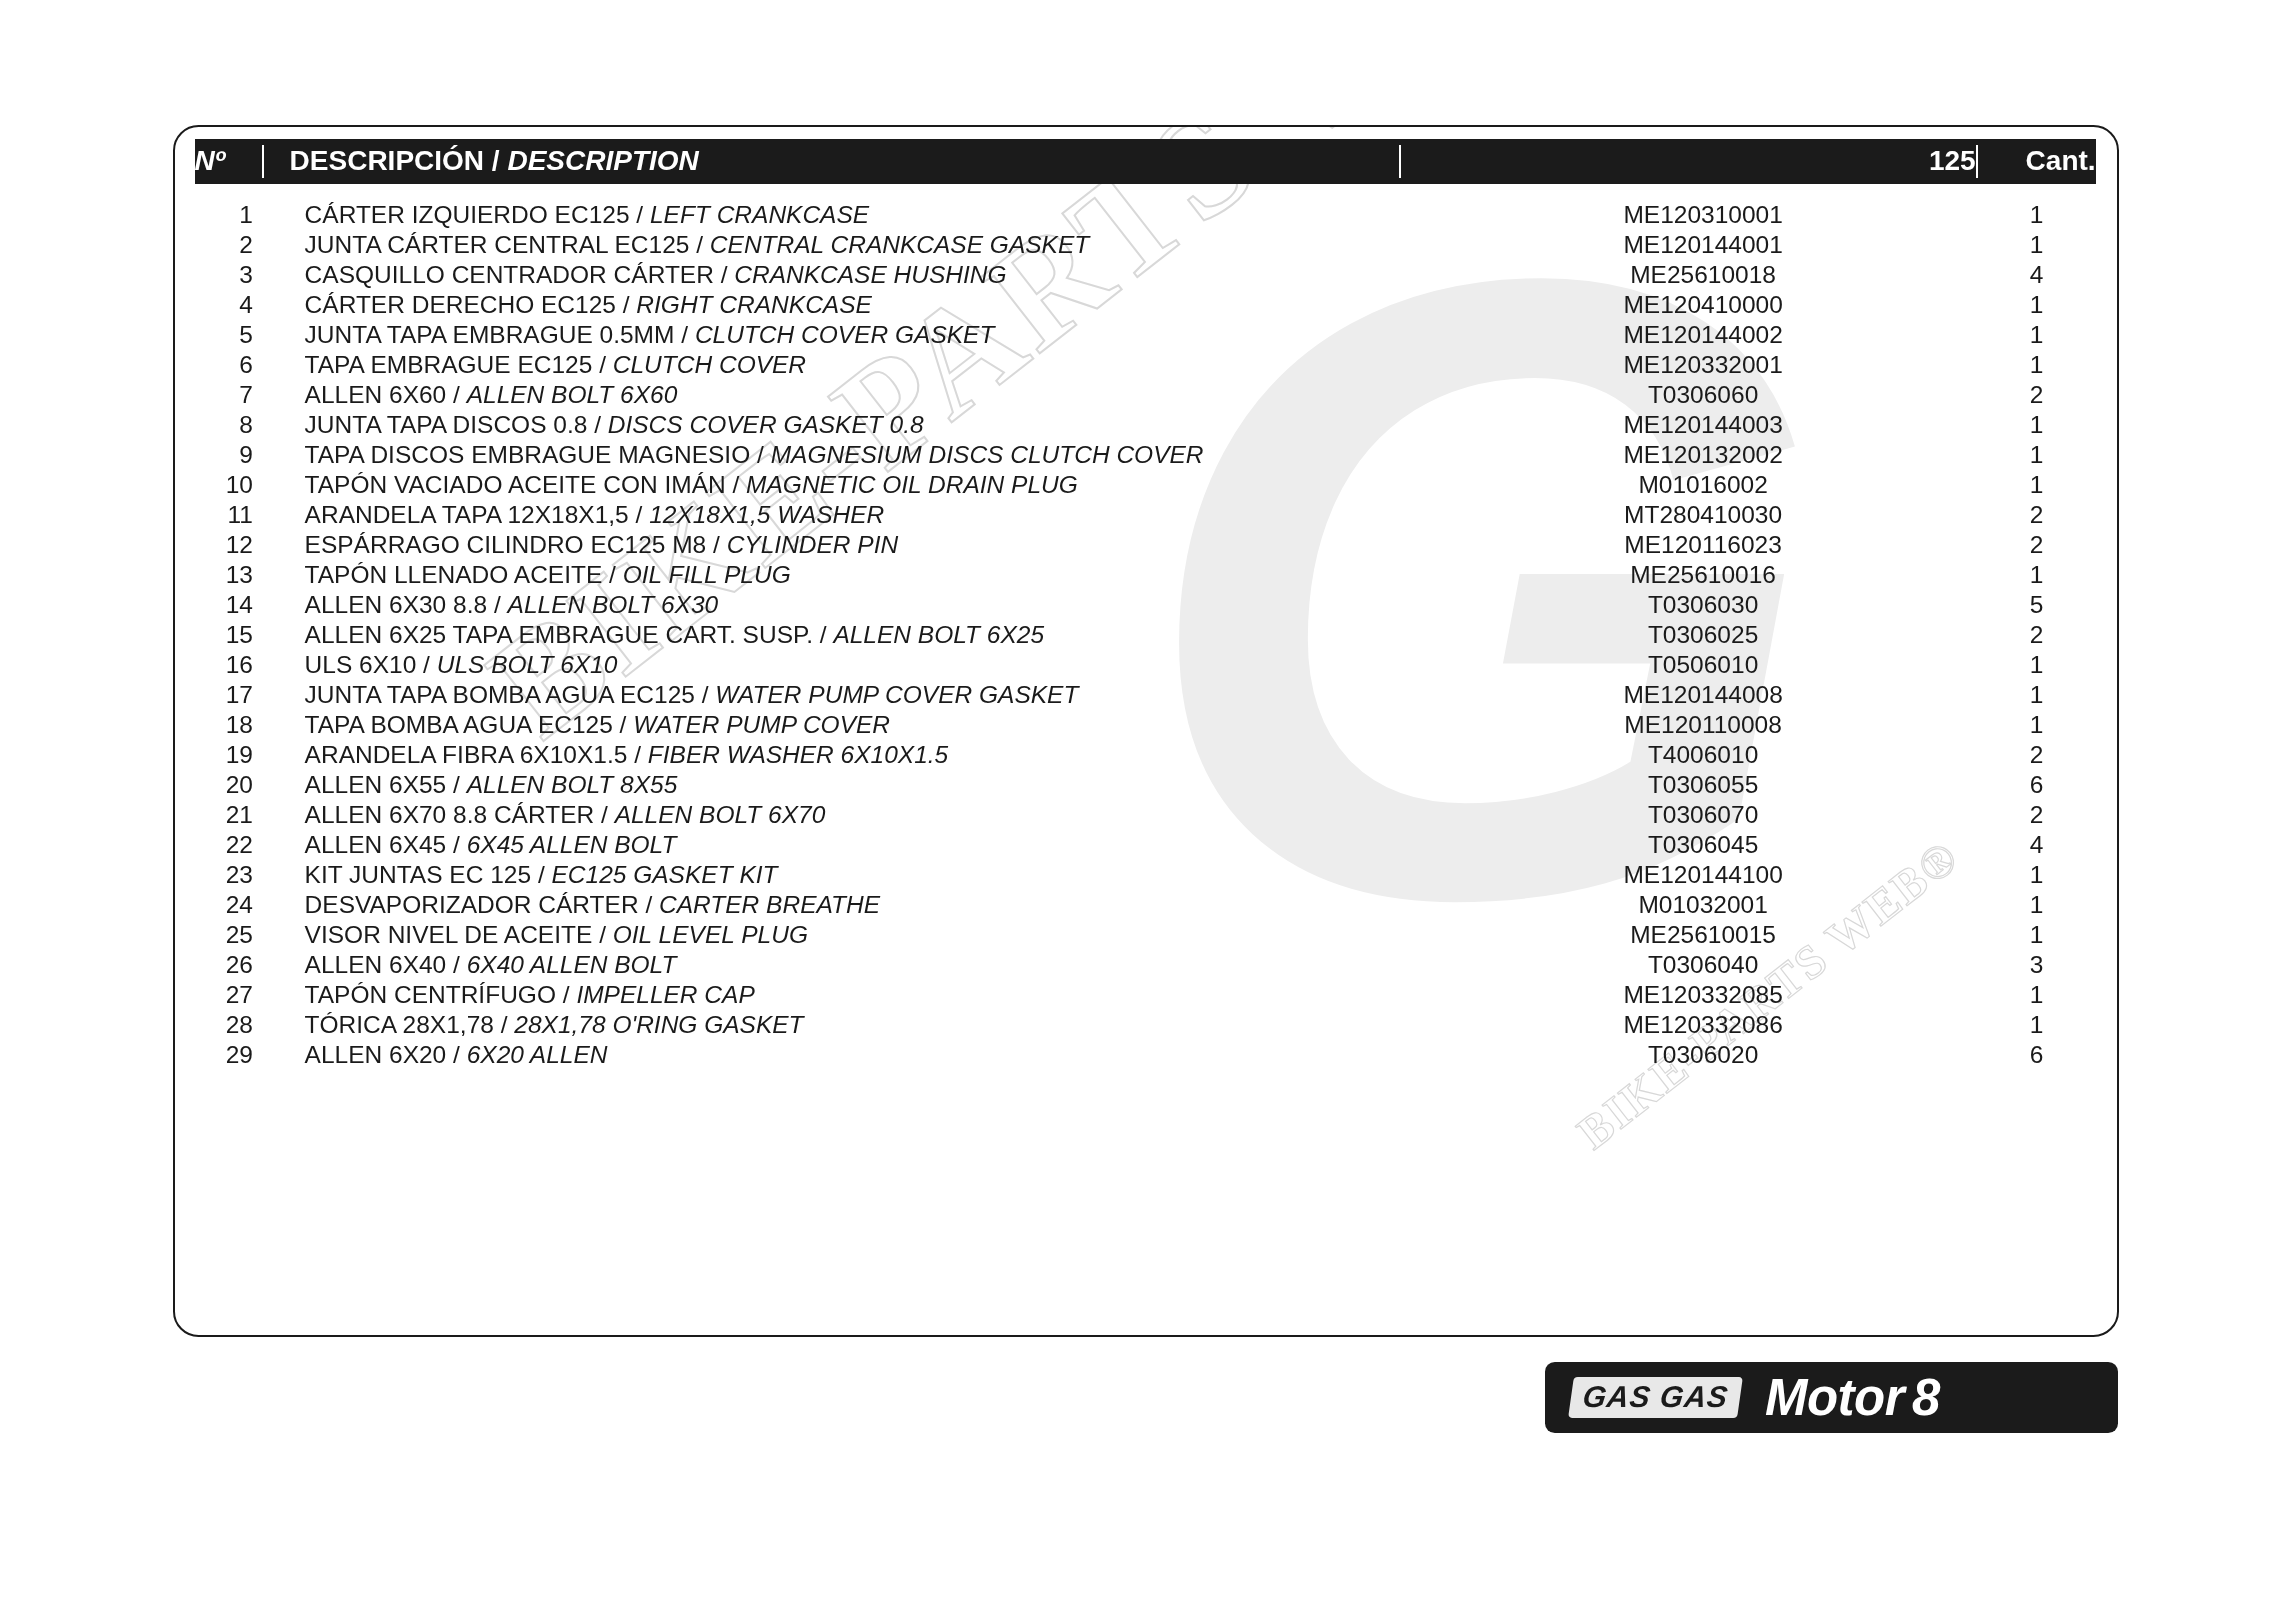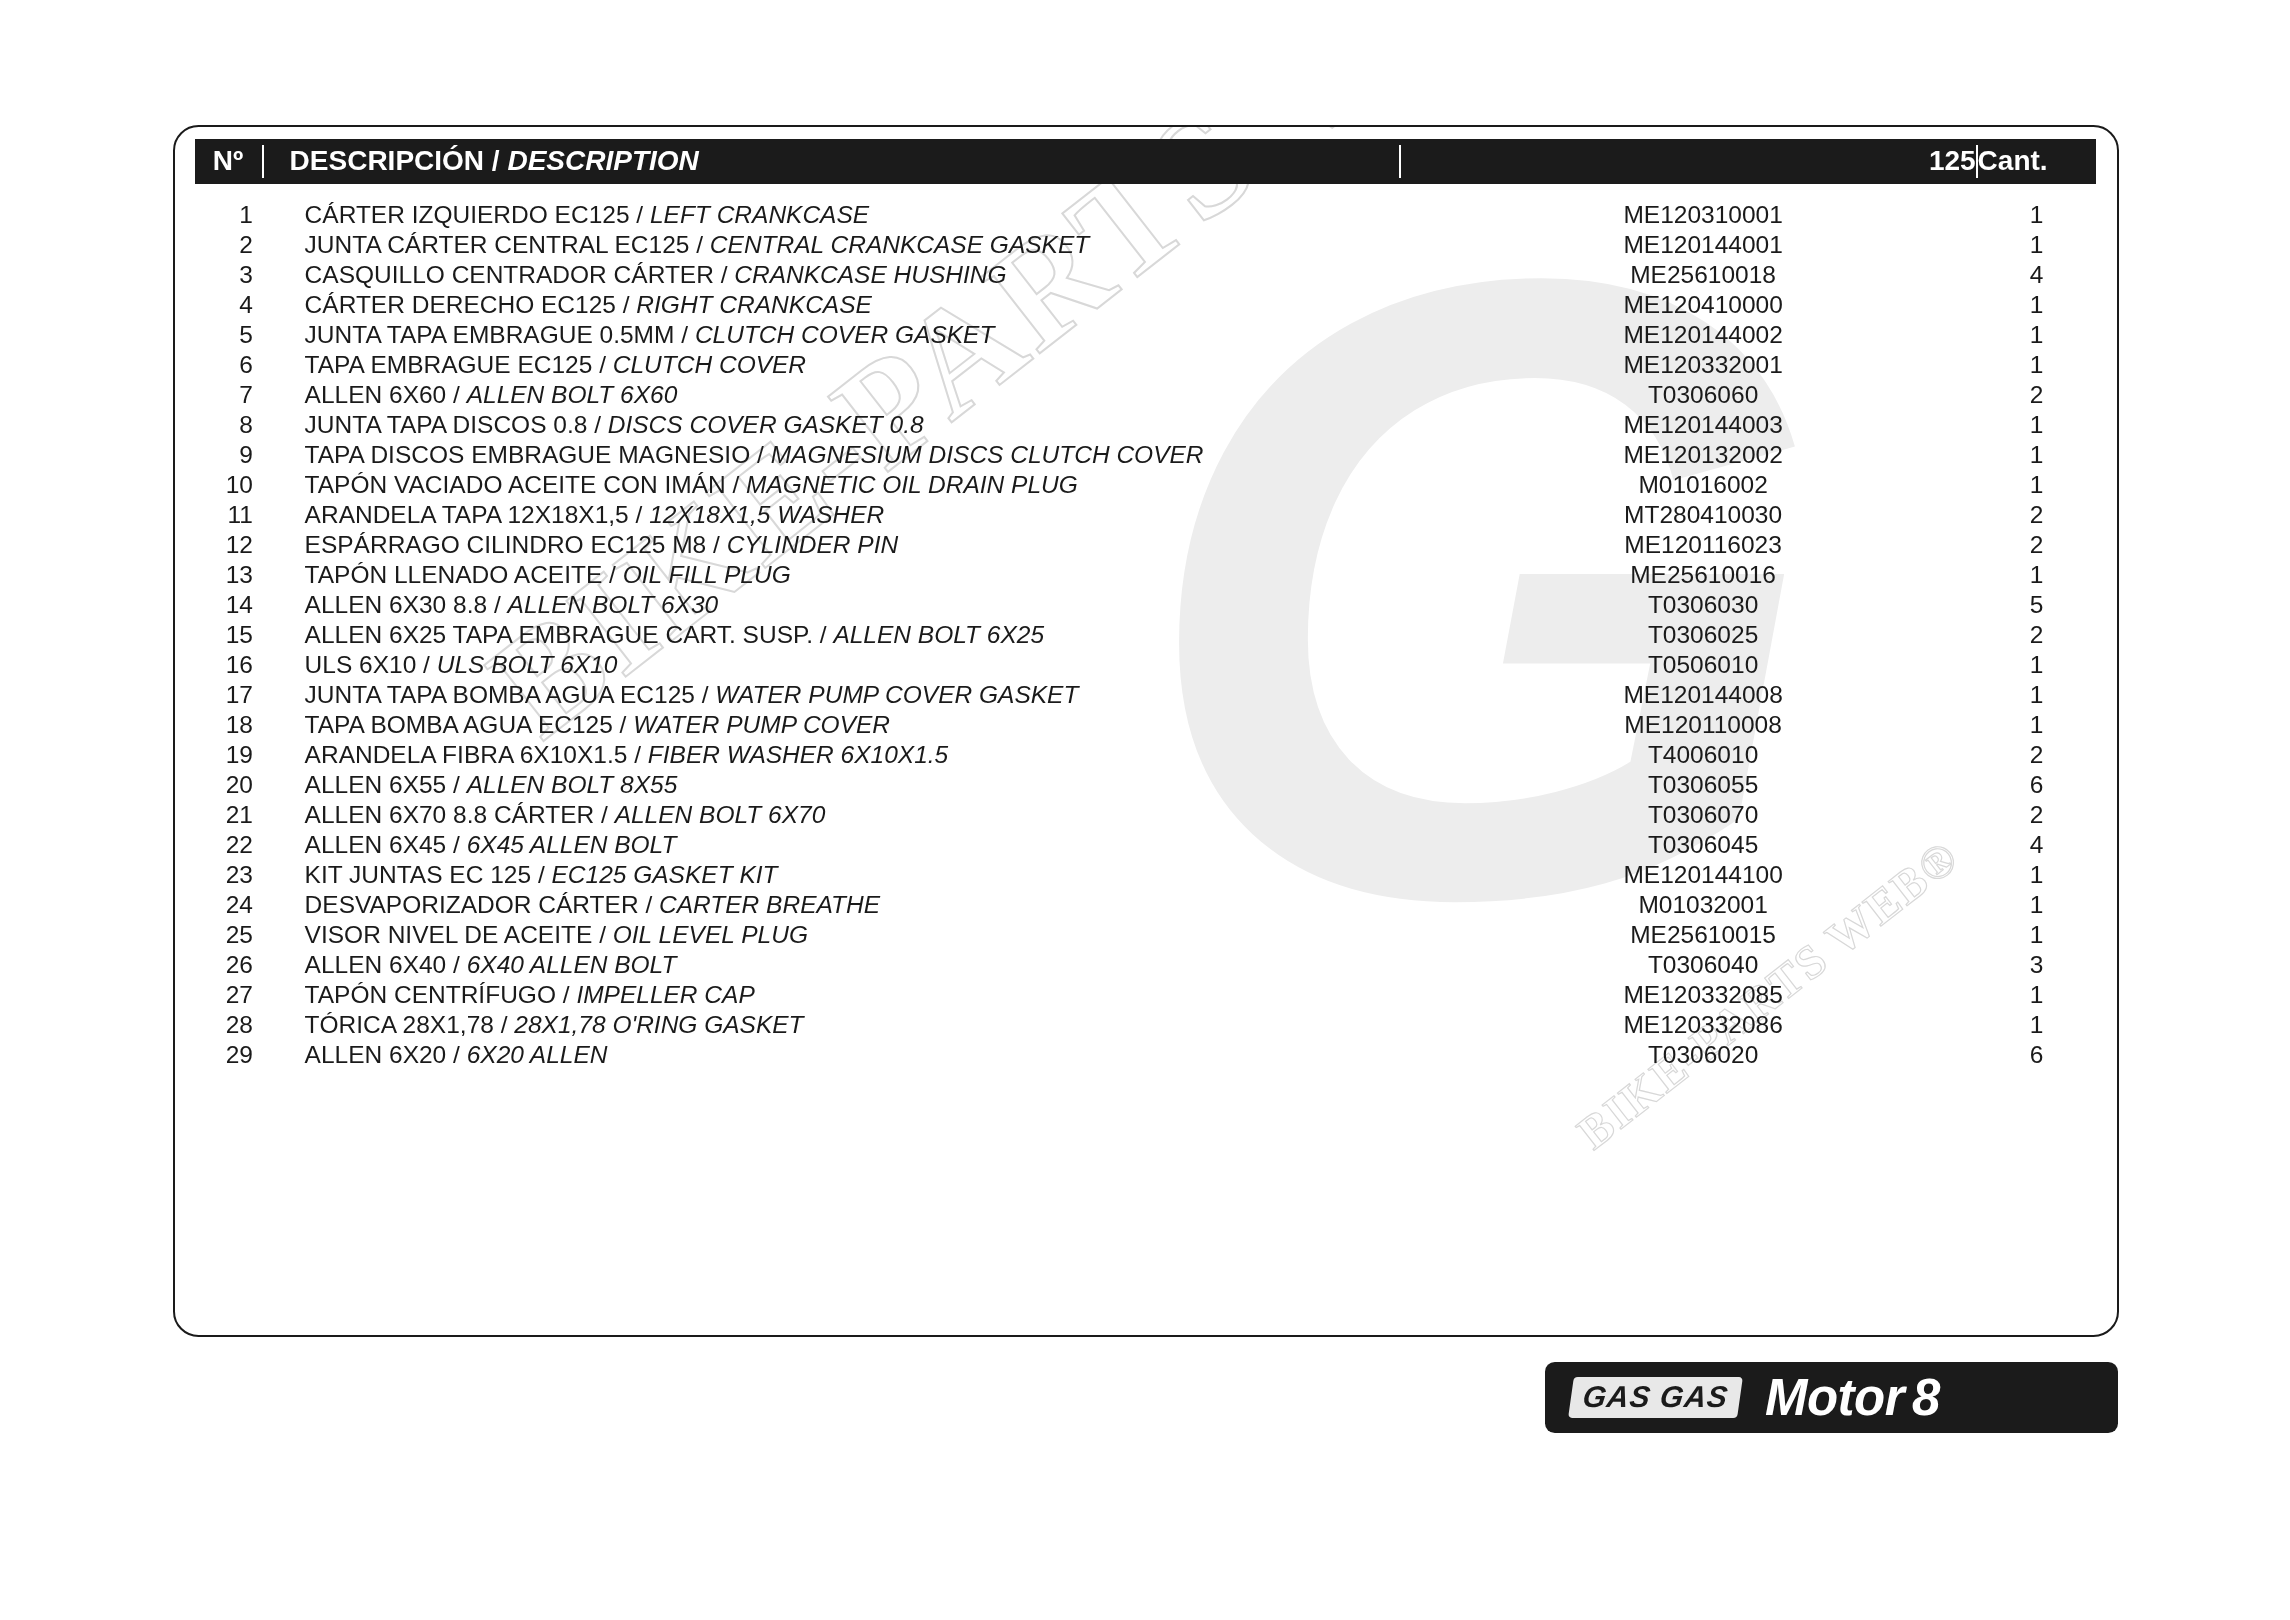--- a/index.html
+++ b/index.html
@@ -87,22 +87,23 @@
     background: #1b1b1b;
     color: #ffffff;
     display: flex;
     align-items: center;
     font-size: 28px;
     font-weight: bold;
     box-sizing: border-box;
   }
   #table-header .col-no {
     width: 67px;
-    text-align: center;
-    flex: none;
+    text-align: left;
+    flex: none;
+    font-style: italic;
   }
   #table-header .vsep {
     width: 0;
     border-left: 2px solid #ffffff;
     height: 33px;
     flex: none;
   }
   #table-header .col-desc {
     flex: 1 1 auto;
     padding-left: 26px;
@@ -112,21 +113,21 @@
     font-style: italic;
   }
   #table-header .col-ref {
     width: 549px;
     text-align: right;
     flex: none;
     margin-left: 26px;
   }
   #table-header .col-qty {
     width: 118px;
-    text-align: left;
+    text-align: right;
     flex: none;
   }
 
   
   #rows-area {
     position: absolute;
     left: 19.6px;
     top: 74px;
     width: 1901px;
   }

